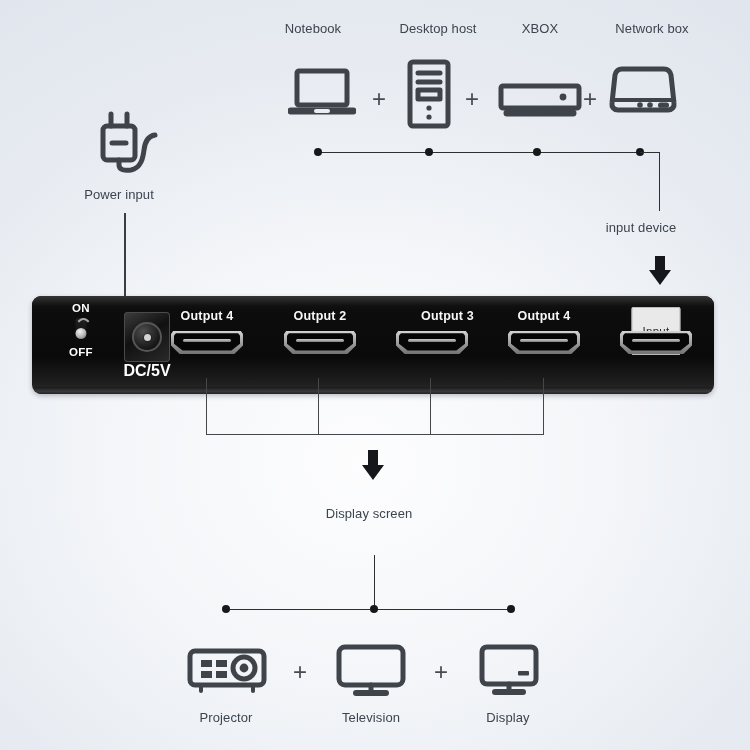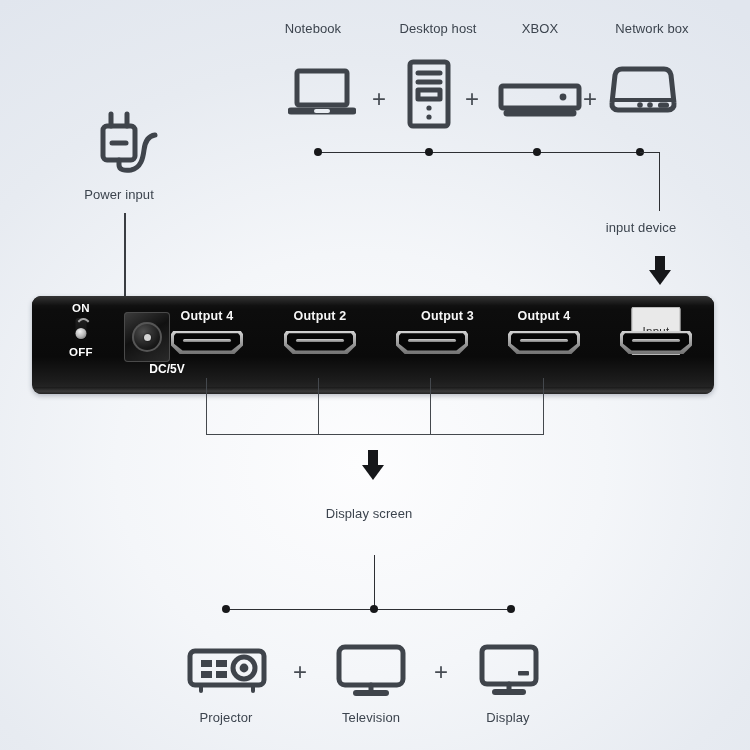--- a/index.html
+++ b/index.html
@@ -138,23 +138,22 @@
     position:absolute;left:50%;top:0px;width:14px;height:12px;margin-left:-7px;
     border-top:2px solid #bdbdbd;border-radius:50%/100% 100% 0 0;
     border-left:2px solid transparent;border-right:2px solid transparent;
     opacity:.85;
   }
   .sw-text{
     position:absolute;color:#fff;font-size:11.5px;font-weight:bold;
     transform:translateX(-50%);letter-spacing:.3px;
   }
   .dc-text{
-    position:absolute;color:#fff;font-size:12px;font-weight:bold;
+    position:absolute;color:#fff;font-size:16px;font-weight:bold;
     transform:translateX(-50%);
-    margin-left:20px;
   }
   
   svg{display:block;}
 </style>
 </head>
 <body>
 
 <div id="stage">
 
   <div class="lbl c" style="left:313px;top:22px;">Notebook</div>

